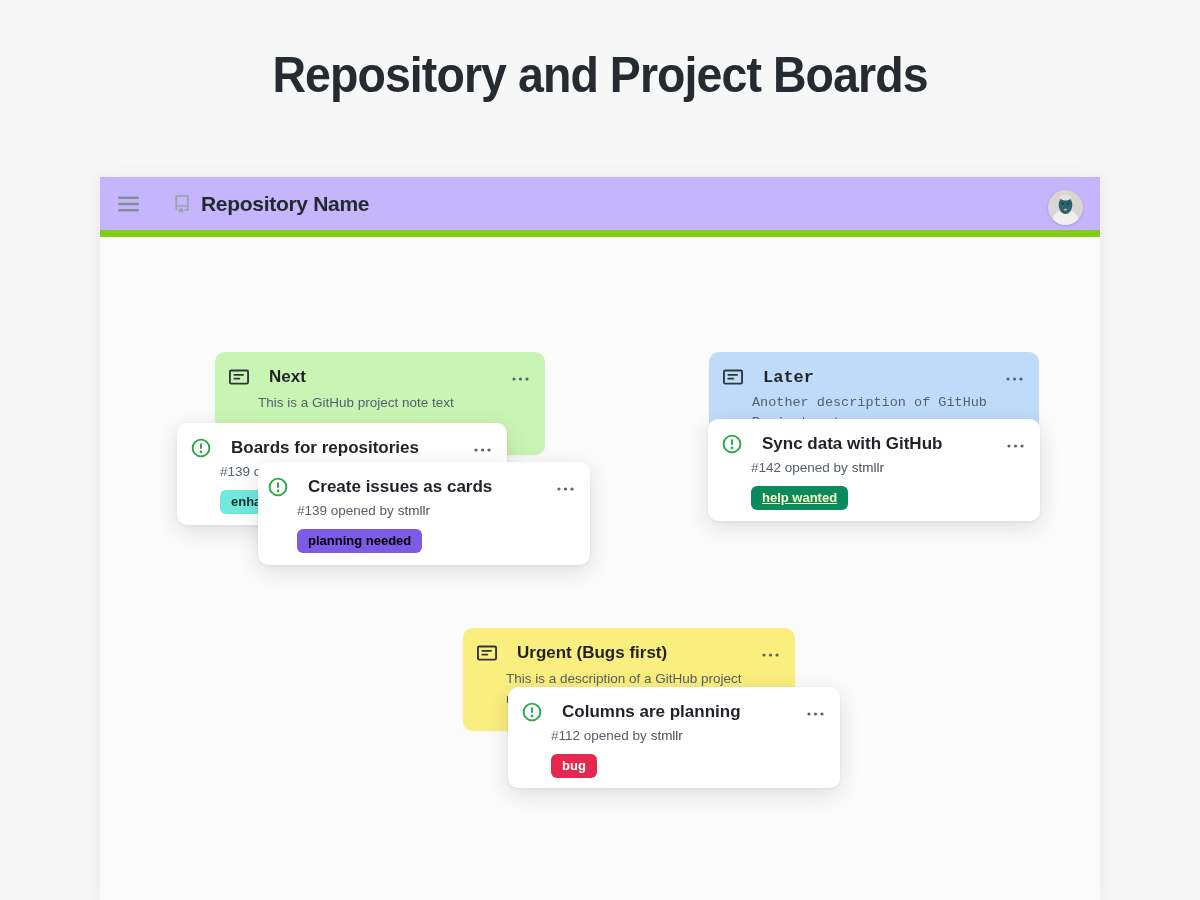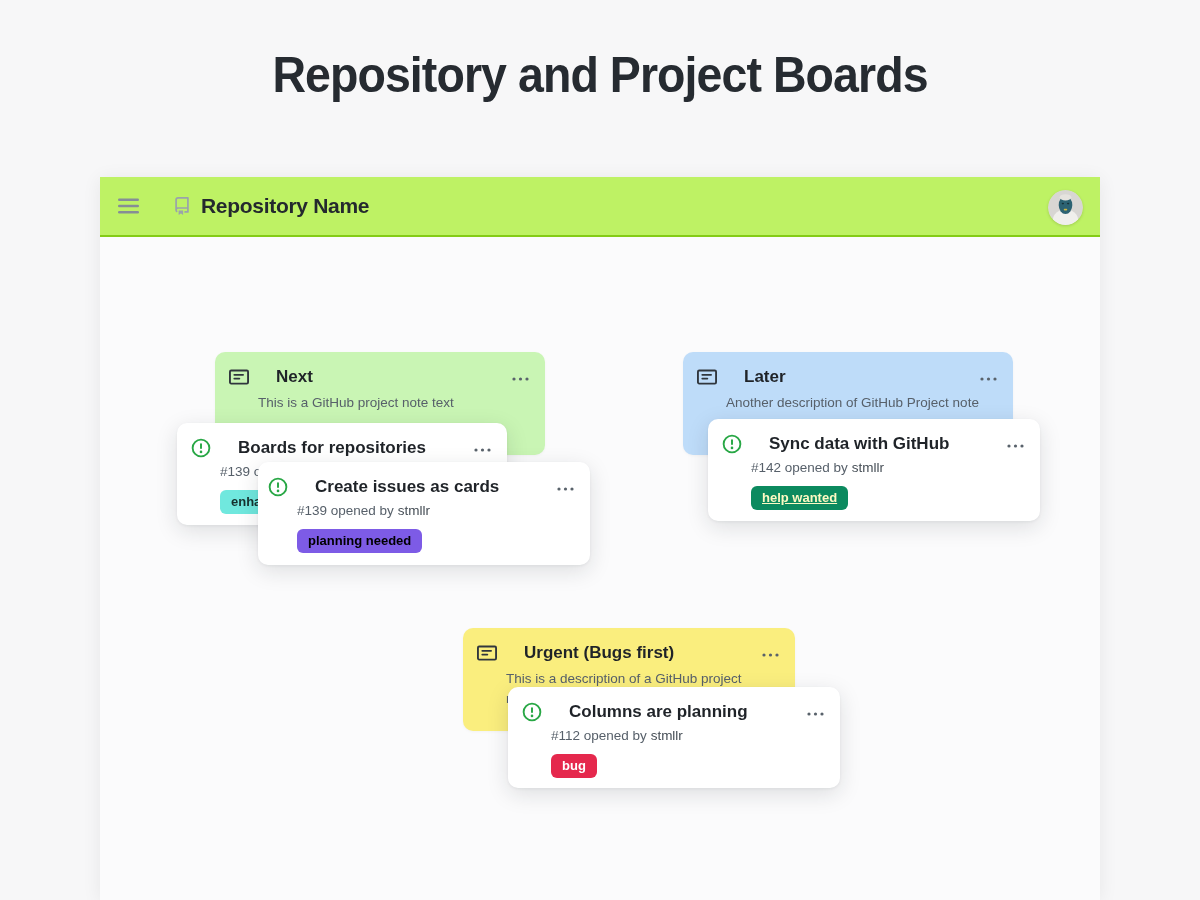--- a/index.html
+++ b/index.html
@@ -29,22 +29,22 @@
     position: absolute;
     left: 100px; top: 177px;
     width: 1000px; height: 723px;
     background: #fbfbfc;
     box-shadow: 0 2px 18px rgba(0,0,0,0.07);
   }
   .window-header {
     position: absolute;
     top: 0; left: 0; right: 0;
     height: 60px;
-    background: #bef264;
-    border-bottom: 2px solid #84cc16;
+    background: #c4b5fd;
+    border-bottom: 7px solid #84cc16;
     display: flex;
     align-items: center;
   }
   .hamburger { margin-left: 18px; display: inline-flex; cursor: pointer; }
   .repo-icon { margin-left: 34px; display: inline-flex; color: #9aa3ab; }
   .window-title {
     margin-left: 10px;
     font-size: 21px;
     font-weight: 800;
     letter-spacing: -0.3px;
@@ -59,21 +59,21 @@
     cursor: pointer;
     box-shadow: 0 1px 3px rgba(0,0,0,0.15);
   }
 
   
   .card {
     position: absolute;
     border-radius: 10px;
     padding: 15px 16px 14px 14px;
   }
-  .card-head { display: flex; align-items: center; gap: 27px; }
+  .card-head { display: flex; align-items: center; gap: 20px; }
   .icon { display: inline-flex; flex: none; }
   .card-title {
     flex: 1;
     font-size: 17px;
     font-weight: 700;
     color: #1f2328;
     white-space: nowrap;
     overflow: hidden;
   }
   .kebab {
@@ -109,21 +109,21 @@
   
   .issue {
     background: #ffffff;
     box-shadow: 0 6px 22px rgba(20,30,40,0.13), 0 1px 3px rgba(20,30,40,0.06);
   }
 
   
   .note-next    { left: 115px; top: 175px; width: 330px; height: 103px; z-index: 1; }
   .issue-boards { left:  77px; top: 246px; width: 330px; height: 102px; z-index: 2; }
   .issue-create { left: 158px; top: 285px; width: 332px; height: 103px; z-index: 3; padding-left: 10px; }
-  .note-later   { left: 583px; top: 175px; width: 330px; height: 103px; z-index: 1; }
+  .note-later   { left: 609px; top: 175px; width: 330px; height: 103px; z-index: 1; font-family: Liberation Mono, monospace; }
   .issue-sync   { left: 608px; top: 242px; width: 332px; height: 102px; z-index: 2; }
   .note-urgent  { left: 363px; top: 451px; width: 332px; height: 103px; z-index: 1; }
   .issue-columns{ left: 408px; top: 510px; width: 332px; height: 101px; z-index: 2; }
 </style>
 </head>
 <body>
 
 <h1 class="page-title">Repository and Project Boards</h1>
 
 <div class="window">

